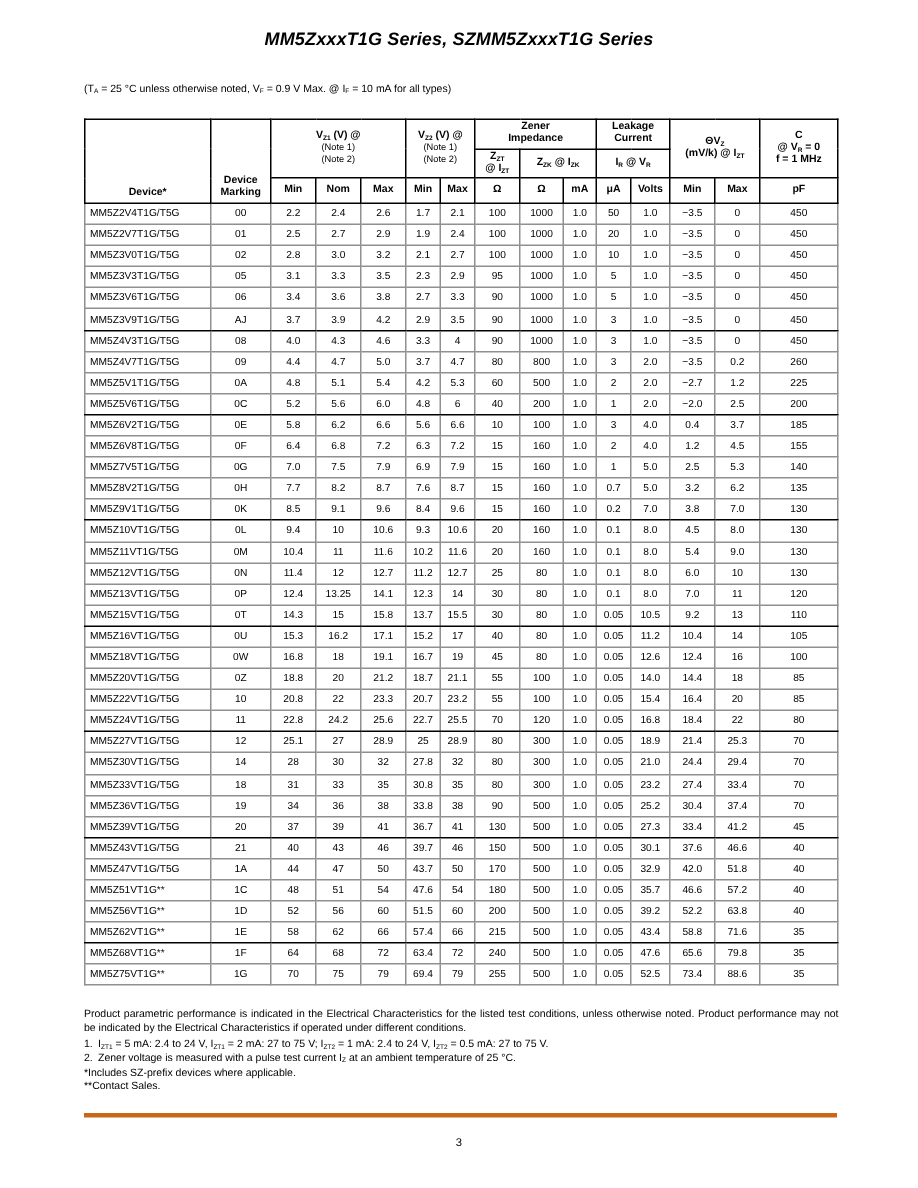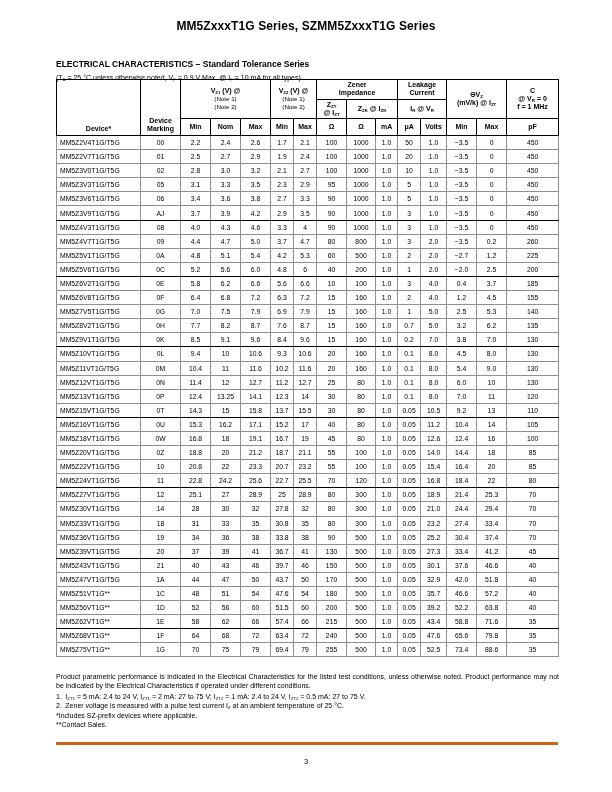--- a/index.html
+++ b/index.html
@@ -2,21 +2,21 @@
 <html><head>
 <meta charset="utf-8">
 <style>
   html,body{margin:0;padding:0;background:#ffffff;}
   .page{
     position:relative;width:612px;height:792px;background:#ffffff;
     font-family:"Liberation Sans",sans-serif;color:#000;overflow:hidden;
   }
   .title{
     position:absolute;top:19px;left:0;width:100%;text-align:center;
-    font-size:12px;font-weight:bold;margin:0;letter-spacing:0.1px;
+    font-size:12px;font-weight:bold;margin:0;letter-spacing:0.1px;font-style:italic;
   }
   .section{position:absolute;left:56px;top:53px;width:502px;}
   .sec-head{font-size:8.5px;font-weight:bold;}
   .sec-cond{font-size:7px;margin-top:2.5px;}
   sub{font-size:0.62em;line-height:0;position:relative;vertical-align:baseline;top:0.28em;}
 
   table.spec{
     position:absolute;left:56px;top:79px;width:502px;
     border-collapse:collapse;table-layout:fixed;border:1.5px solid #000;
   }
@@ -45,21 +45,20 @@
   .pagenum{position:absolute;top:757px;left:0;width:100%;text-align:center;font-size:7.5px;}
 </style>
 </head>
 <body>
 
 <div class="page">
 
   <h1 class="title">MM5ZxxxT1G Series, SZMM5ZxxxT1G Series</h1>
 
   <div class="section">
-    <span class="sec-head">ELECTRICAL CHARACTERISTICS – Standard Tolerance Series</span>
     <div class="sec-cond">(T<sub>A</sub> = 25 °C unless otherwise noted, V<sub>F</sub> = 0.9 V Max. @ I<sub>F</sub> = 10 mA for all types)</div>
   </div>
 
   <table class="spec">
     <colgroup>
       <col style="width:84px">
         <col style="width:40px">
       <col style="width:30px">
         <col style="width:30px">
         <col style="width:30px">

